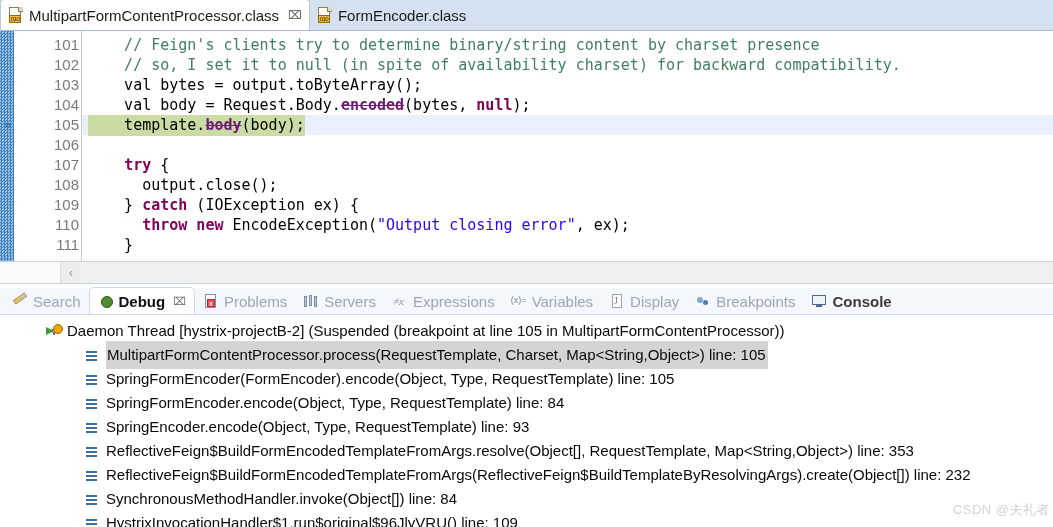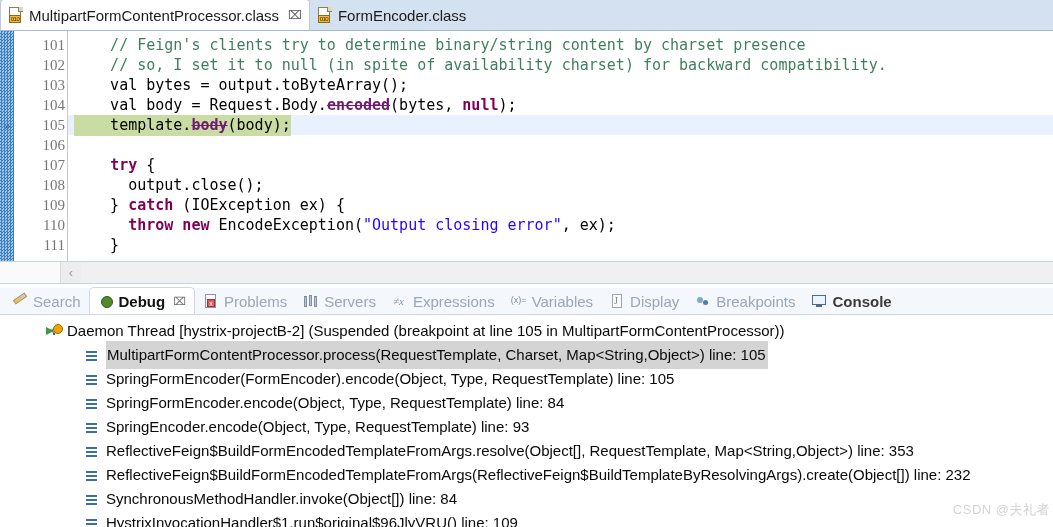--- a/index.html
+++ b/index.html
@@ -116,27 +116,27 @@
   }
   .diffbar {
     width: 14px;
     flex: 0 0 auto;
     background:
       repeating-conic-gradient(#3f7fc0 0% 25%, #9fc4e4 0% 50%) 0 0/3px 3px;
     position: relative;
     z-index: 3;
   }
   .gutter {
-    width: 54px;
+    width: 68px;
     flex: 0 0 auto;
     background: #ffffff;
     border-right: 1px solid #c9c9c9;
     position: relative;
     z-index: 3;
-    font-family: Liberation Serif, serif;
+    font-family: Liberation Sans, sans-serif;
     font-size: 15px;
     color: #787878;
     padding-top: 4px;
     box-sizing: border-box;
   }
   .gline {
     height: 20px;
     line-height: 20px;
     text-align: right;
     padding-right: 2px;

